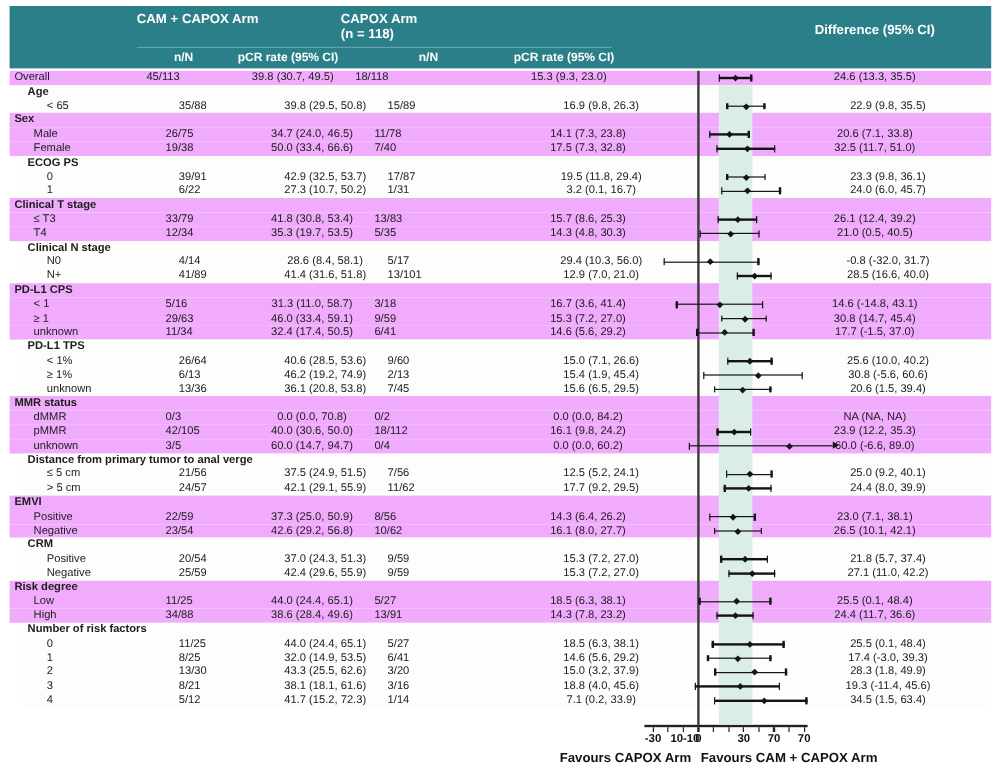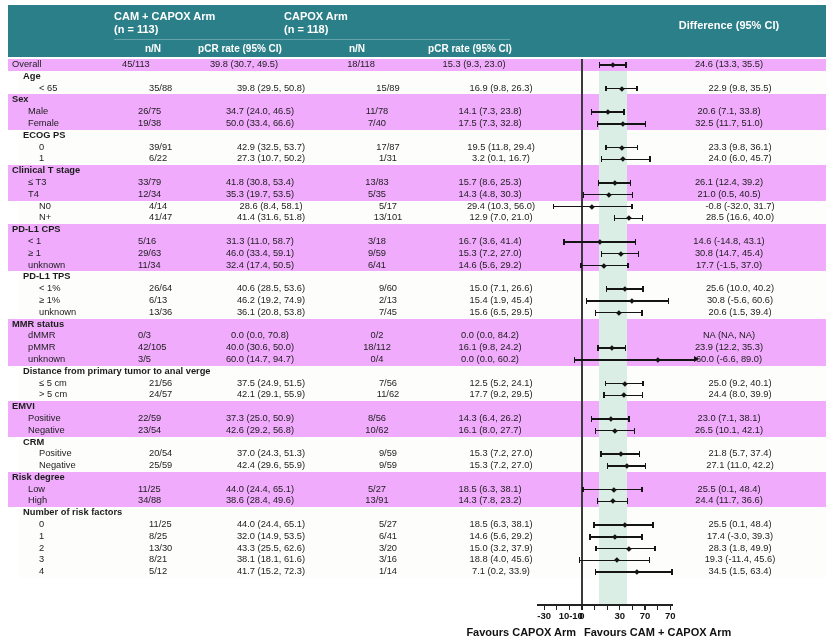--- a/index.html
+++ b/index.html
@@ -23,21 +23,21 @@
   #tbody{position:absolute;left:8px;top:59px;width:818px;}
   .row{position:relative;display:flex;height:11.8px;font-size:9.3px;line-height:11.9px;white-space:nowrap;}
   .row.sg{background:#f0abfc;}
   .row.sw{background:#fdfdfc;margin-left:11px;}
   .cell{flex-shrink:0;overflow:visible;}
   .lbl{width:110px;padding-left:4px;text-align:left;}
   .row.ind .lbl{padding-left:20px;}
   .row.group .lbl{font-weight:bold;}
   .nn1{width:70px;text-align:left;}
   .pcr1{width:104px;text-align:center;}
-  .nn2{width:130px;text-align:center;}
+  .nn2{width:130px;}
   .pcr2{width:96px;text-align:center;}
   .diffc{position:absolute;left:666px;top:0;width:110px;text-align:center;}
   
   #band{position:absolute;z-index:1;background:#daeee5;}
   #zeroline{position:absolute;z-index:2;width:1.5px;background:#3a3a3a;}
   .ci{position:absolute;z-index:3;top:5.2px;height:1.5px;background:#141414;}
   .cap{position:absolute;width:1.5px;height:5.8px;top:-2.2px;background:#141414;}
   .capl{left:0;}
   .capr{right:0;}
   .pt{position:absolute;width:3.8px;height:3.8px;top:-1.2px;background:#141414;transform:rotate(45deg);}
@@ -54,21 +54,20 @@
   #favours-right{left:576px;text-align:left;}
 </style>
 </head>
 <body>
 
 <div id="fig">
 
   <div id="thead">
     <div class="arm-title" id="arm1-title">
       <div>CAM + CAPOX Arm</div>
-      <div>(n = 113)</div>
     </div>
     <div class="arm-title" id="arm2-title">
       <div>CAPOX Arm</div>
       <div>(n = 118)</div>
     </div>
     <div id="diff-title">Difference (95% CI)</div>
     <div id="head-rule"></div>
     <div class="subhead" id="sh-nn1">n/N</div>
     <div class="subhead" id="sh-pcr1">pCR rate (95% CI)</div>
     <div class="subhead" id="sh-nn2">n/N</div>
@@ -219,37 +218,46 @@
     <div class="cell nn2">5/35</div>
     <div class="cell pcr2">14.3 (4.8, 30.3)</div>
     <div class="diffc">21.0 (0.5, 40.5)</div>
     <div class="ci" style="left: 574.63px; width: 50.4px;">
       <div class="cap capl"></div>
       <div class="cap capr"></div>
       <div class="pt" style="left: 23.93px;"></div>
 
     </div>
   </div>
+      <div class="row sw group">
+    <div class="cell lbl">Clinical N stage</div>
+    <div class="cell nn1"></div>
+    <div class="cell pcr1"></div>
+    <div class="cell nn2"></div>
+    <div class="cell pcr2"></div>
+    <div class="diffc"></div>
+
+  </div>
       <div class="row sw ind">
     <div class="cell lbl">N0</div>
     <div class="cell nn1">4/14</div>
     <div class="cell pcr1">28.6 (8.4, 58.1)</div>
     <div class="cell nn2">5/17</div>
     <div class="cell pcr2">29.4 (10.3, 56.0)</div>
     <div class="diffc">-0.8 (-32.0, 31.7)</div>
     <div class="ci" style="left: 533.68px; width: 80.262px;">
       <div class="cap capl"></div>
       <div class="cap capr"></div>
       <div class="pt" style="left: 37.412px;"></div>
 
     </div>
   </div>
       <div class="row sw ind">
     <div class="cell lbl">N+</div>
-    <div class="cell nn1">41/47</div>
+    <div class="cell nn1">41/89</div>
     <div class="cell pcr1">41.4 (31.6, 51.8)</div>
     <div class="cell nn2">13/101</div>
     <div class="cell pcr2">12.9 (7.0, 21.0)</div>
     <div class="diffc">28.5 (16.6, 40.0)</div>
     <div class="ci" style="left: 594.916px; width: 29.484px;">
       <div class="cap capl"></div>
       <div class="cap capr"></div>
       <div class="pt" style="left: 13.094px;"></div>
 
     </div>

